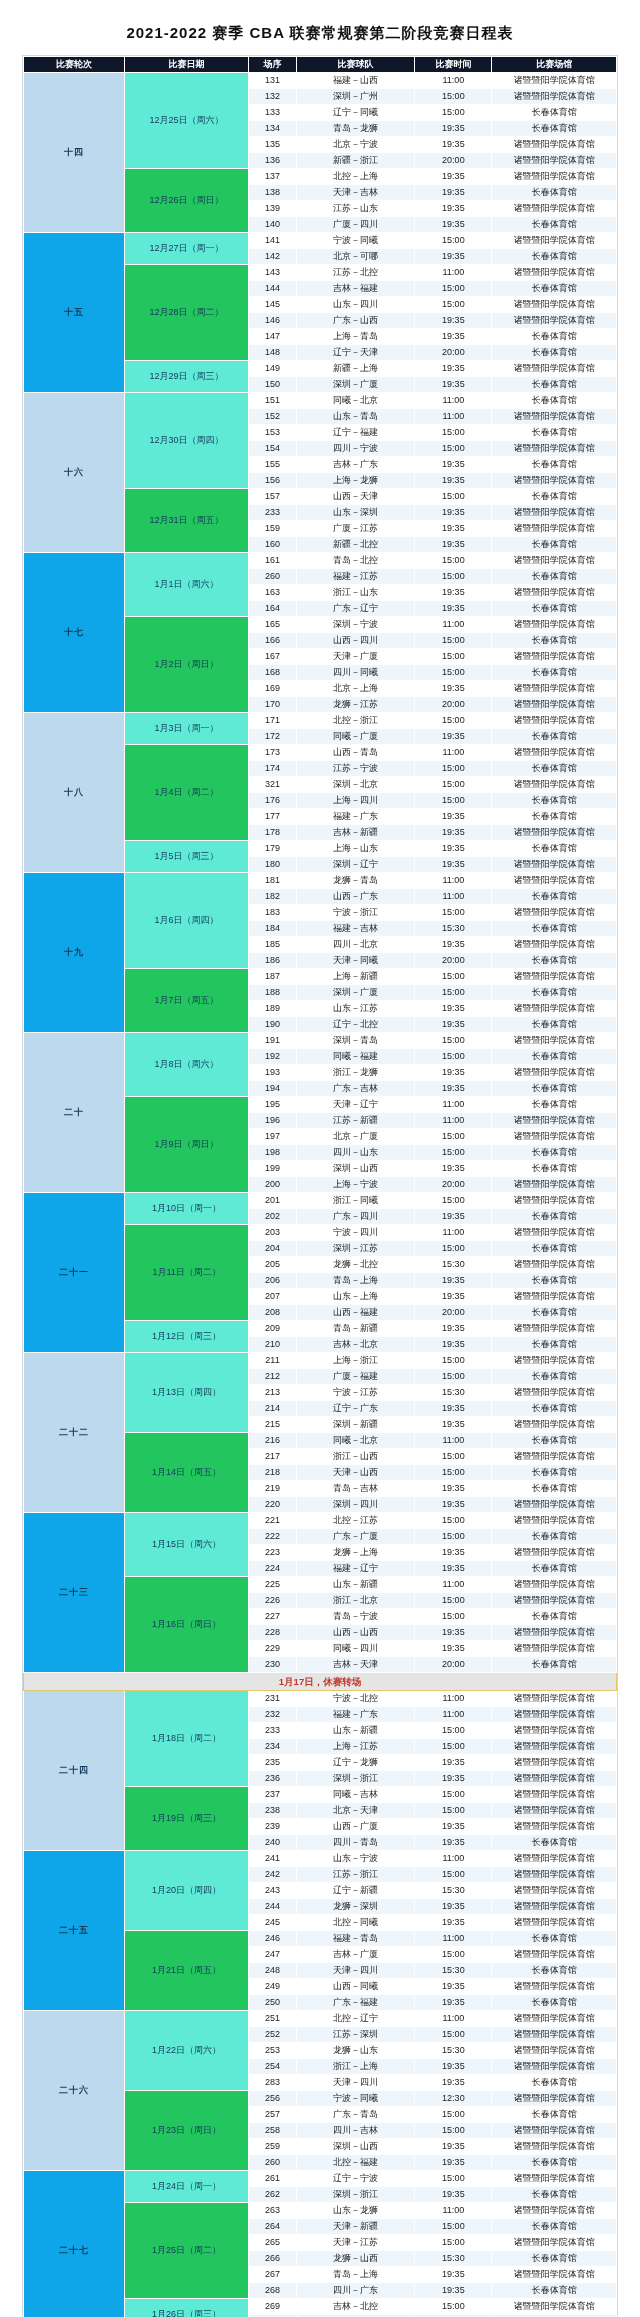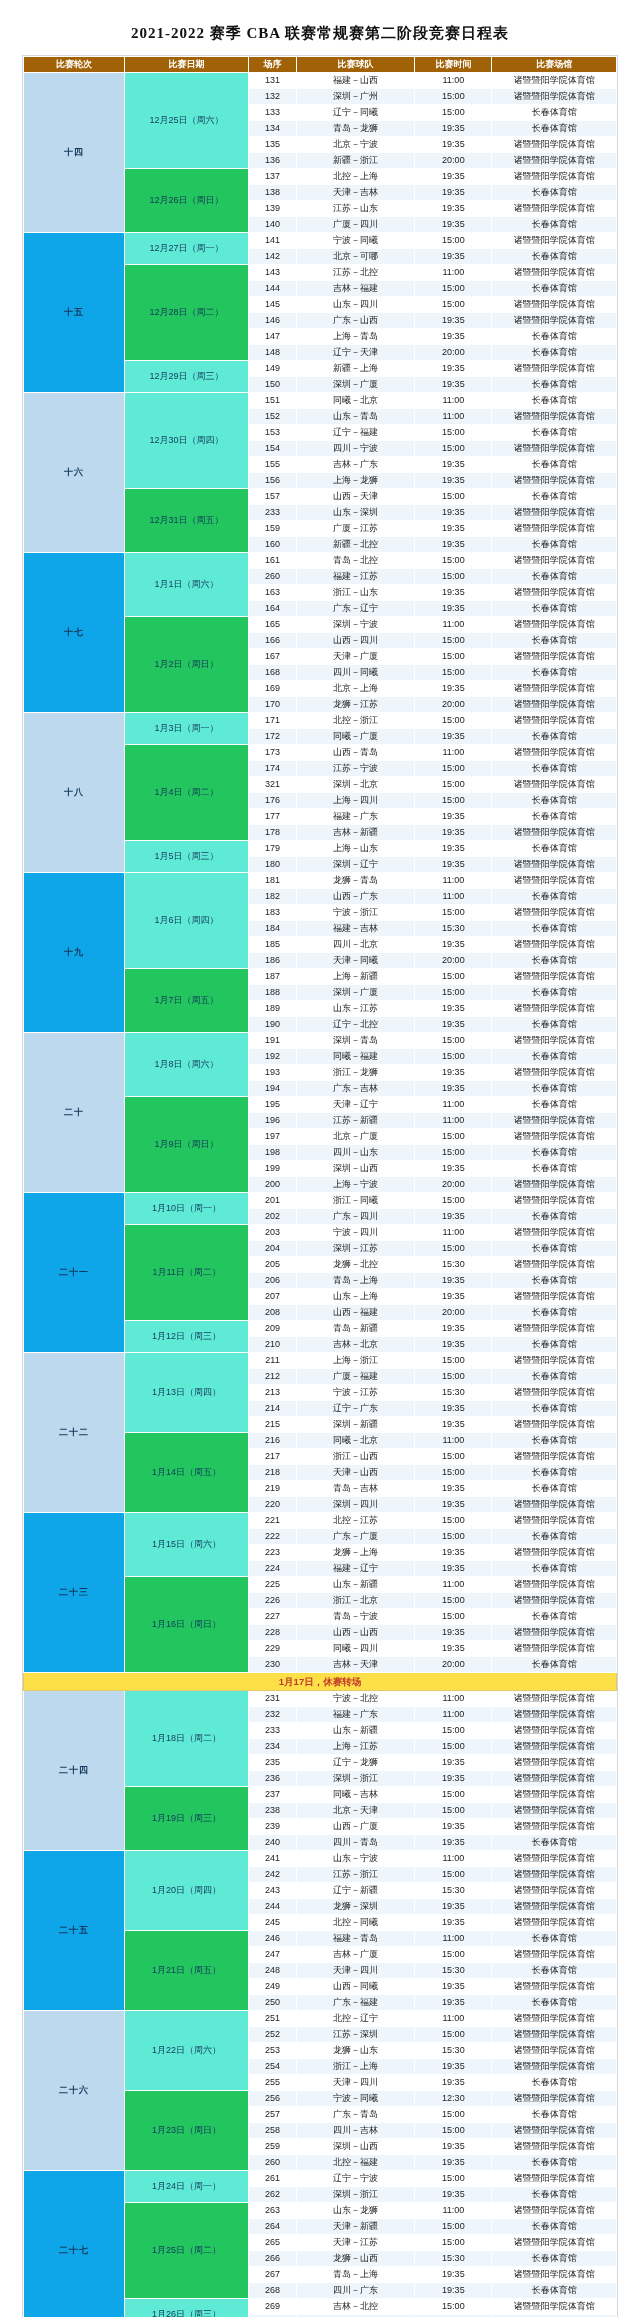--- a/index.html
+++ b/index.html
@@ -1,34 +1,34 @@
 <!DOCTYPE html>
 <html><head>
 <meta charset="utf-8">
 <style>
   html,body{margin:0;padding:0;background:#ffffff;}
   body{width:640px;font-family:"Liberation Sans","DejaVu Sans",sans-serif;color:#111;}
   .page{width:640px;box-sizing:border-box;padding:18px 22px 30px 22px;}
-  .title{text-align:center;font-size:15px;font-weight:bold;color:#111;margin:6px 0 12px 0;letter-spacing:1px;font-family:Liberation Serif, serif;}
+  .title{text-align:center;font-size:15px;font-weight:bold;color:#111;margin:6px 0 12px 0;letter-spacing:1px;}
   table.sched{border-collapse:collapse;width:100%;table-layout:fixed;}
   table.sched td,table.sched th{border:1px solid #ffffff;font-size:9px;line-height:1.25;text-align:center;vertical-align:middle;padding:1px 0;height:13px;}
-  thead th{background:#a16207;color:#ffffff;font-weight:bold;font-size:9.5px;height:16px;}
+  thead th{background:#0f172a;color:#ffffff;font-weight:bold;font-size:9.5px;height:16px;}
   col.c-round{width:17%;}
   col.c-date{width:21%;}
   col.c-no{width:8%;}
   col.c-teams{width:20%;}
   col.c-time{width:13%;}
   col.c-venue{width:21%;}
   td.round{background:#bcd9ee;font-weight:bold;font-size:10px;letter-spacing:1px;color:#14395c;margin-left:37px;}
   td.round.alt{background:#0ea5e9;}
   td.date{background:#5eead4;font-size:9px;color:#14395c;}
   td.date.alt{background:#22c55e;}
   td.cell{background:#ffffff;color:#222;}
   td.cell.shade{background:#eef5fb;}
-  tr.rest td{background:#fde047;color:#c0392b;font-weight:bold;font-size:9.5px;height:15px;border:1px solid #e3c96a;}
+  tr.rest td{background:#e5e5e5;color:#c0392b;font-weight:bold;font-size:9.5px;height:15px;border:1px solid #e3c96a;}
   .outer{border:1px solid #d0d7de;}
 </style>
 </head>
 <body>
 
 <div class="page">
   <div class="title">2021-2022 赛季 CBA 联赛常规赛第二阶段竞赛日程表</div>
   <div class="outer">
     <table class="sched">
       <colgroup>
@@ -832,21 +832,21 @@
             <td class="cell">15:30</td>
             <td class="cell">诸暨暨阳学院体育馆</td>
           </tr>
           <tr>
             <td class="cell shade">254</td>
             <td class="cell shade">浙江－上海</td>
             <td class="cell shade">19:35</td>
             <td class="cell shade">诸暨暨阳学院体育馆</td>
           </tr>
           <tr>
-            <td class="cell">255</td>
+            <td class="cell">283</td>
             <td class="cell">天津－四川</td>
             <td class="cell">19:35</td>
             <td class="cell">长春体育馆</td>
           </tr>
           <tr>
             <td class="date alt" rowspan="5">1月23日（周日）</td>
             <td class="cell shade">256</td>
             <td class="cell shade">宁波－同曦</td>
             <td class="cell shade">12:30</td>
             <td class="cell shade">诸暨暨阳学院体育馆</td>

